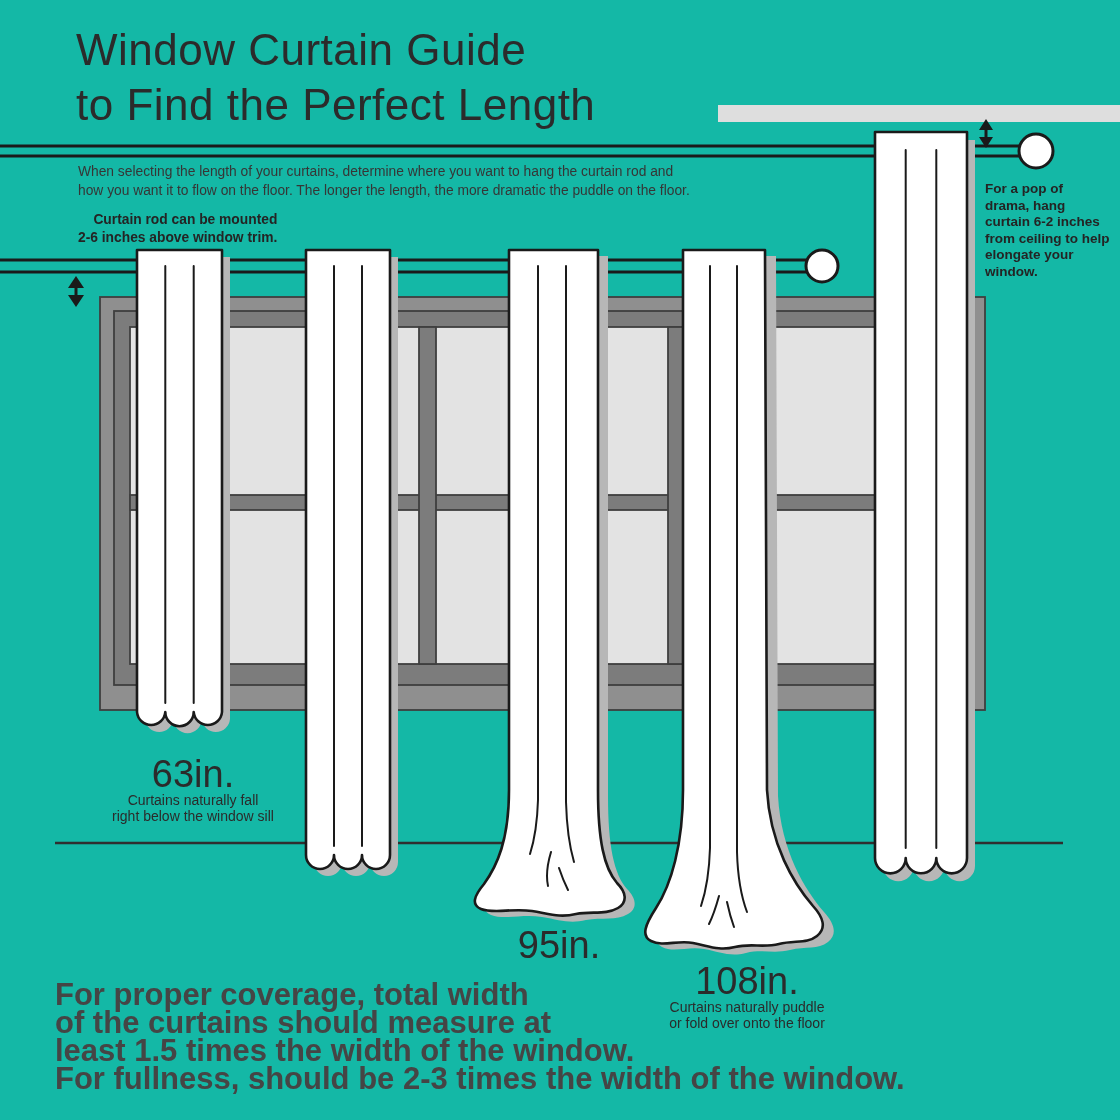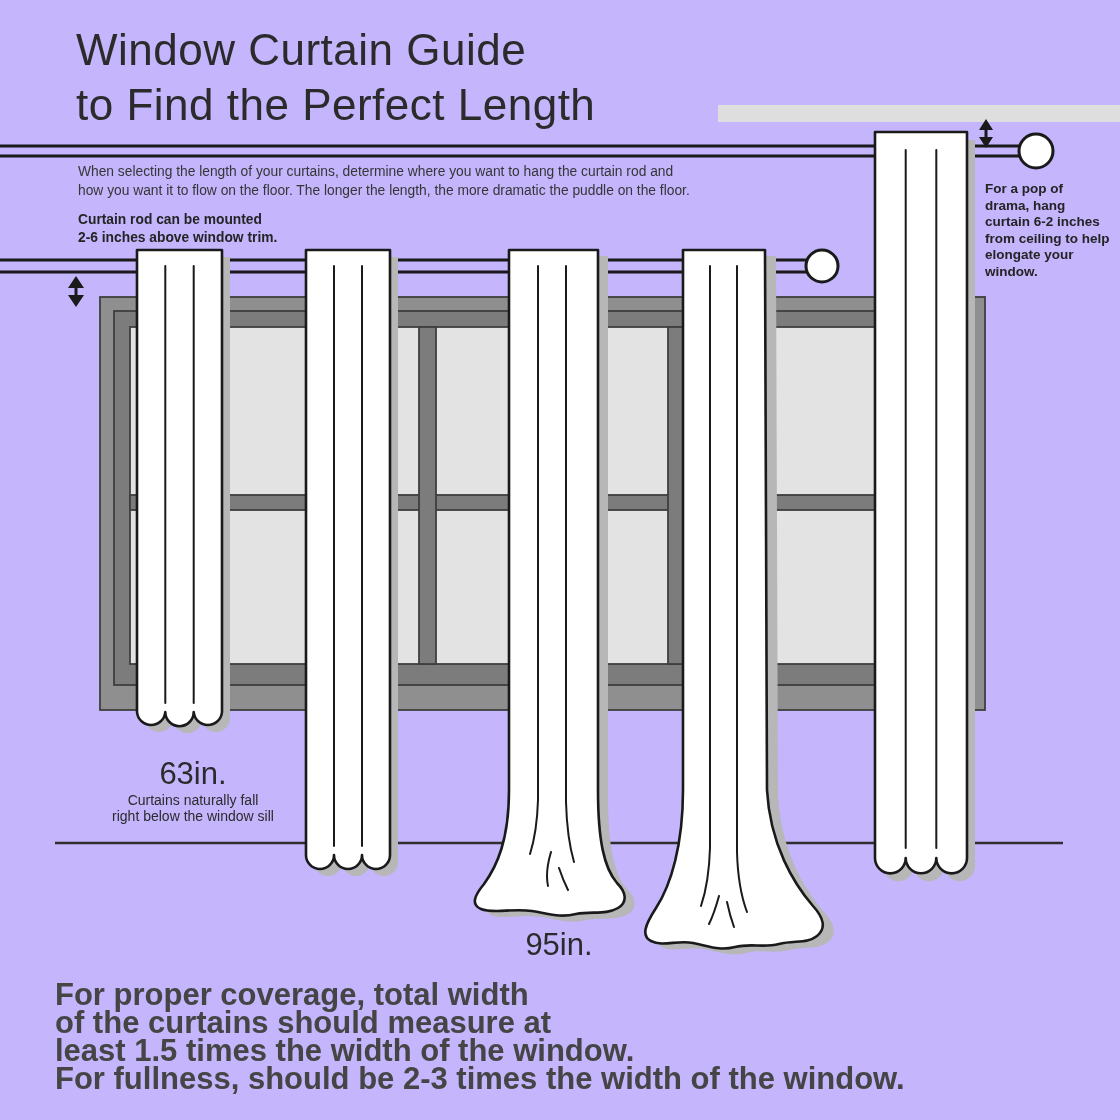--- a/index.html
+++ b/index.html
@@ -8,30 +8,30 @@
     --frame2:#7c7c7c;
     --glass:#e3e3e3;
     --shadow:#b7b7b7;
     --ceiling:#dedede;
     --frameline:#3f3f3f;
     --ink:#2b2b2b;
     --ink-soft:#454545;
   }
   html,body{margin:0;padding:0;}
   body{font-family:"Liberation Sans", sans-serif; background:#ffffff;}
-  .canvas{position:relative;width:1120px;height:1120px;background:#c4b5fd;overflow:hidden;}
+  .canvas{position:relative;width:1120px;height:1120px;background:#14b8a6;overflow:hidden;}
   .abs{position:absolute;}
   .pre{white-space:pre-line;}
   .title{left:76px;top:22px;font-size:44px;line-height:55px;color:var(--ink);letter-spacing:0.5px;}
   .intro{left:78px;top:162px;font-size:13.8px;line-height:19px;color:#363636;}
-  .rod-note{left:78px;top:211px;font-size:13.8px;line-height:18px;font-weight:bold;color:#242424;}
+  .rod-note{left:78px;top:211px;font-size:13.8px;line-height:18px;font-weight:bold;color:#242424;text-align:right;}
   .ceiling-note{left:985px;top:181px;width:125px;font-size:13.5px;line-height:16.5px;font-weight:bold;color:#242424;}
   .coverage{left:55px;top:981px;font-size:31px;line-height:28px;font-weight:bold;color:var(--ink-soft);}
   .len-label{text-align:center;color:var(--ink);}
-  .len-label .len{font-size:31px;line-height:34px;}
+  .len-label .len{font-size:38px;line-height:34px;}
   .len-label .desc{font-size:14px;line-height:15.5px;margin-top:2px;text-align:center;}
   .label-63{left:93px;top:757px;width:200px;}
   .label-84{left:260px;top:893px;width:200px;}
   .label-95{left:459px;top:928px;width:200px;}
   .label-108{left:642px;top:964px;width:210px;}
   .label-95-120{left:820px;top:886px;width:210px;}
   .label-95-120 .desc{line-height:16px;}
   svg{display:block;}
   .shadow{fill:var(--shadow);stroke:none;}
   .curtain{fill:#ffffff;stroke:var(--outline);stroke-width:2.6;stroke-linejoin:round;}
@@ -132,20 +132,25 @@
     <div class="len">63in.</div>
     <div class="desc pre">Curtains naturally fall
 right below the window sill</div>
   </div>
 
 
   <div class="abs len-label label-95">
     <div class="len">95in.</div>
   </div>
 
+  <div class="abs len-label label-108">
+    <div class="len">108in.</div>
+    <div class="desc pre">Curtains naturally puddle
+or fold over onto the floor</div>
+  </div>
 
 
   <div class="abs coverage pre">For proper coverage, total width
 of the curtains should measure at
 least 1.5 times the width of the window.
 For fullness, should be 2-3 times the width of the window.</div>
 
 </div>
 
 </body></html>

